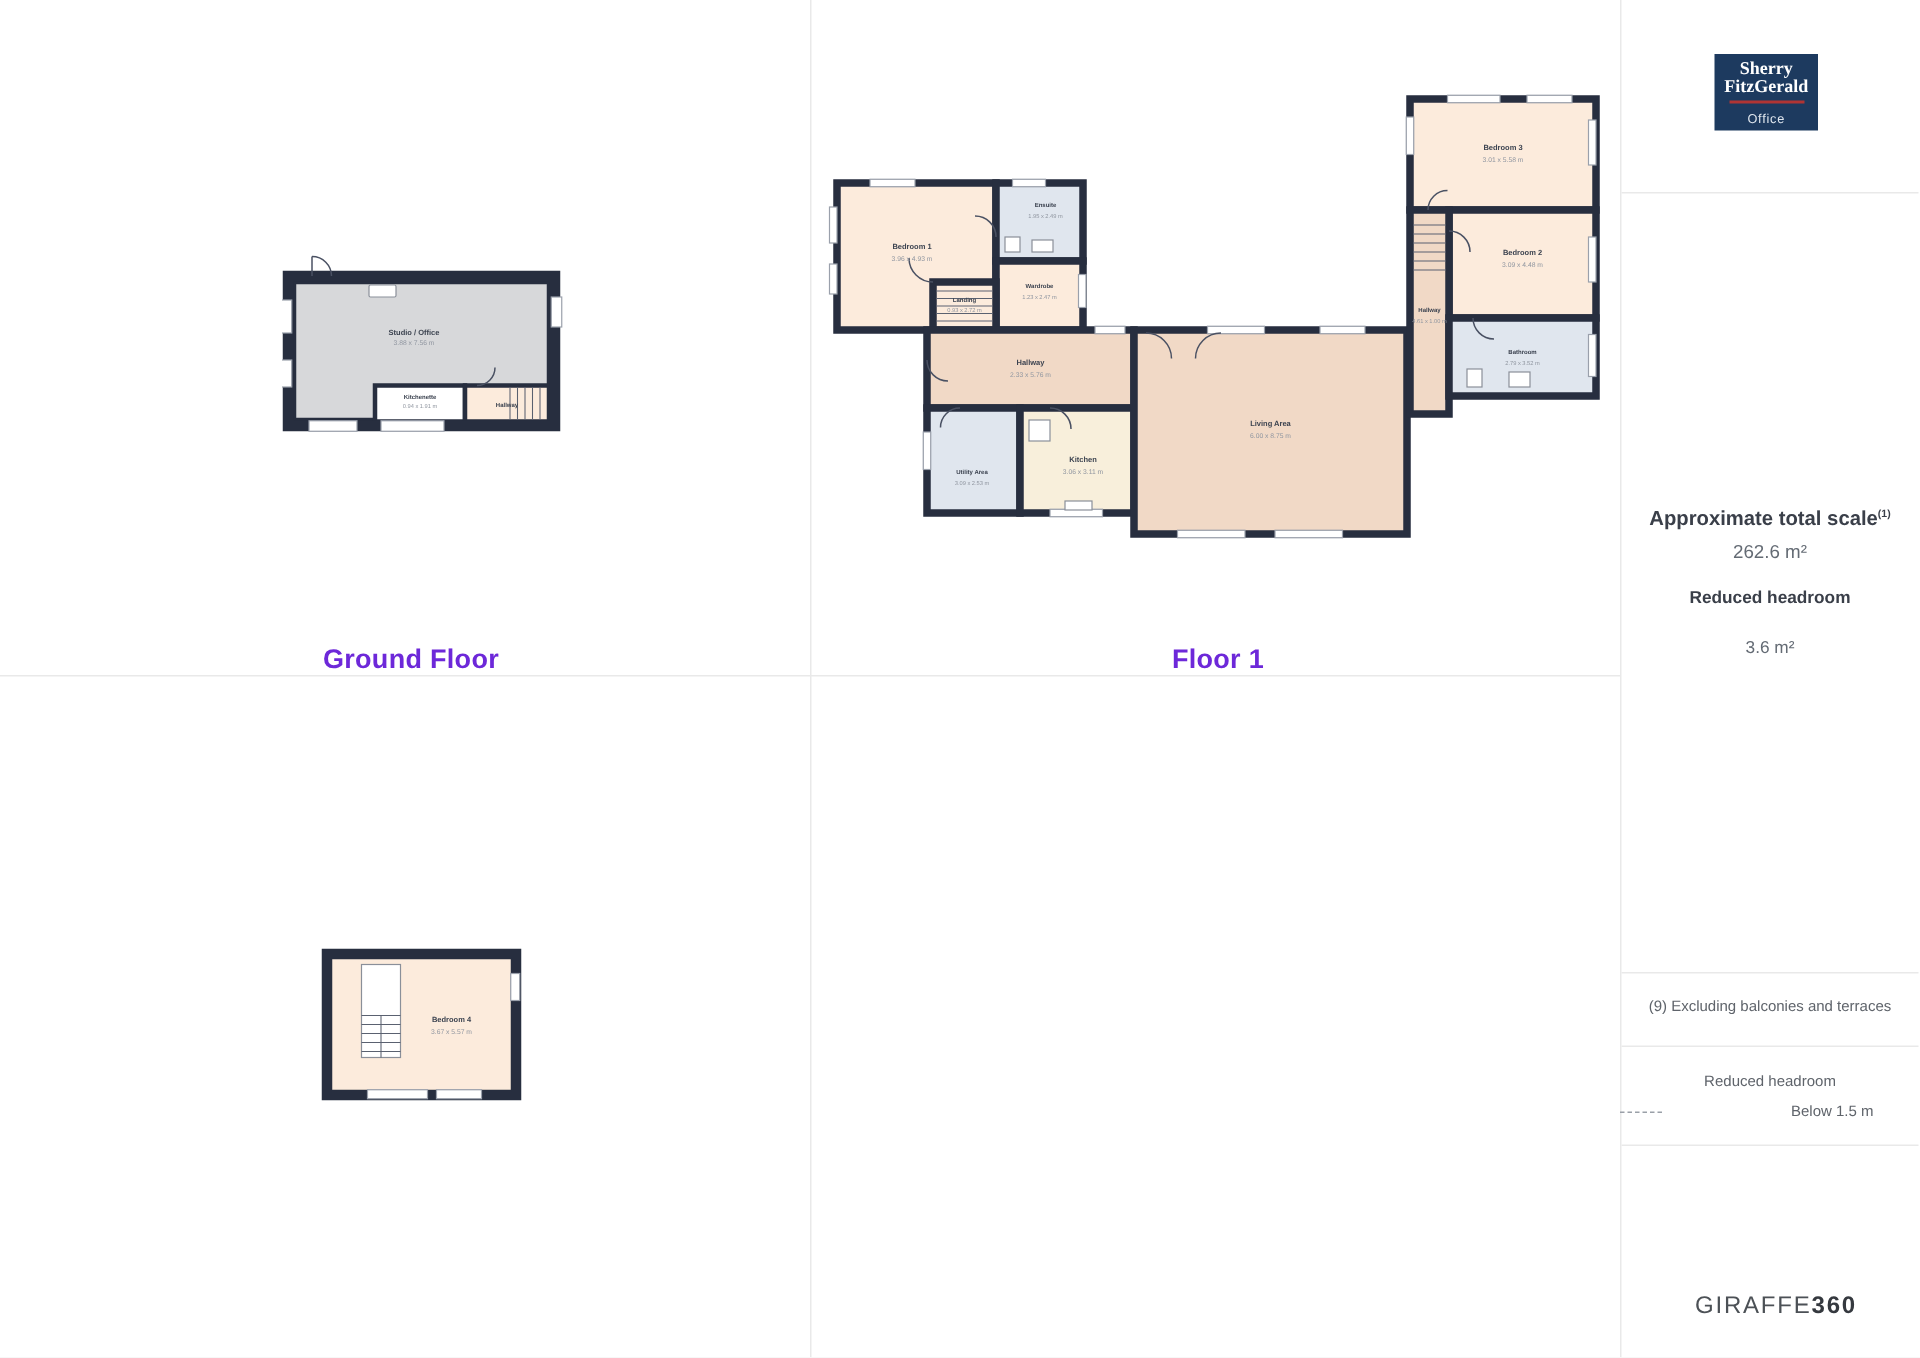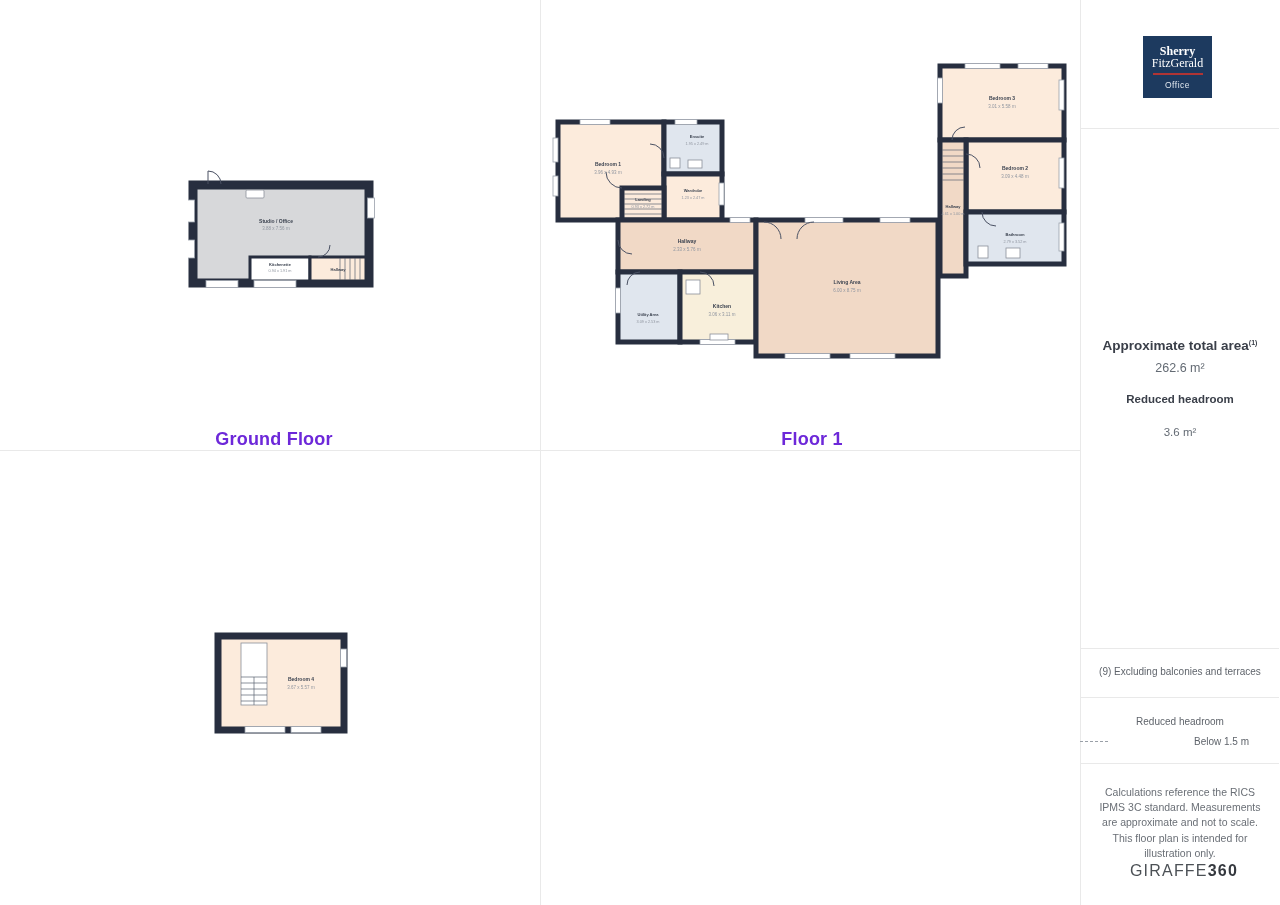--- a/index.html
+++ b/index.html
@@ -18,23 +18,23 @@
   .wall { stroke:#272e3f; fill:none; }
   .roomrect { stroke:#272e3f; stroke-width:5; }
   .win { fill:#ffffff; stroke:#9aa0ab; stroke-width:0.8; }
   .door { stroke:#4a5163; stroke-width:1; fill:none; }
   .stair { stroke:#5a6170; stroke-width:0.7; }
   .fixture { fill:#ffffff; stroke:#8a8f99; stroke-width:0.8; }
   .rn { font-family:"Liberation Sans",sans-serif; font-size:5px; font-weight:700; fill:#3c4350; text-anchor:middle; }
   .rd { font-family:"Liberation Sans",sans-serif; font-size:4.5px; font-weight:400; fill:#9096a0; text-anchor:middle; }
   .rn-sm { font-size:4px; } .rd-sm { font-size:3.8px; }
   
-  .logo { position:absolute; left:1143px; top:36px; width:69px; height:62px; background:#1d3a5f; color:#fff; display:flex; flex-direction:column; align-items:center; justify-content:center; }
+  .logo { position:absolute; left:1143px; top:36px; width:69px; height:51px; background:#1d3a5f; color:#fff; display:flex; flex-direction:column; align-items:center; justify-content:center; }
   .logo .l1 { font-family:"Liberation Serif",serif; font-weight:700; font-size:12px; line-height:12px; }
-  .logo .l2 { font-family:"Liberation Serif",serif; font-weight:400; font-size:12px; line-height:13px; }
+  .logo .l2 { font-family:"Liberation Serif",serif; font-weight:700; font-size:12px; line-height:13px; }
   .logo .rule { width:50px; height:2px; background:#b03434; margin:3px 0 5px 0; }
   .logo .l3 { font-size:8.5px; color:#dfe6ee; letter-spacing:.5px; }
   .area-block { position:absolute; left:1080px; top:338px; width:200px; text-align:center; }
   .area-title { font-size:13.5px; font-weight:700; color:#3a3f49; }
   .area-title sup { font-size:7px; }
   .area-value { font-size:12.5px; color:#646b74; margin-top:8px; }
   .hr-title { font-size:11.5px; font-weight:700; color:#3a3f49; margin-top:18px; }
   .hr-value { font-size:11.5px; color:#646b74; margin-top:21px; }
   .footnote { position:absolute; left:1080px; top:666px; width:200px; text-align:center; font-size:10px; color:#5f646b; }
   .legend-title { position:absolute; left:1080px; top:716px; width:200px; text-align:center; font-size:10px; color:#5f646b; }
@@ -213,37 +213,36 @@
   <div class="logo">
     <div class="l1">Sherry</div>
     <div class="l2">FitzGerald</div>
     <div class="rule"></div>
     <div class="l3">Office</div>
   </div>
   <div class="sb-div" style="top:128px;"></div>
 
   <div class="area-block">
     <div class="area-title">
-      <span>Approximate total area</span><sup>(1)</sup>
+      <span>Approximate total scale</span><sup>(1)</sup>
     </div>
     <div class="area-value">262.6 m²</div>
     <div class="hr-title">Reduced headroom</div>
     <div class="hr-value">3.6 m²</div>
   </div>
 
   <div class="sb-div" style="top:648px;"></div>
   <div class="footnote">(9) Excluding balconies and terraces</div>
 
   <div class="sb-div" style="top:697px;"></div>
   <div class="legend-title">Reduced headroom</div>
   <div class="legend-row">
     <span class="dash"></span>
     <span>Below 1.5 m</span>
   </div>
 
   <div class="sb-div" style="top:763px;"></div>
-  <div class="disclaimer">Calculations reference the RICS IPMS 3C standard. Measurements are approximate and not to scale. This floor plan is intended for illustration only.</div>
 
   <div class="brand">
     <span>GIRAFFE</span><b>360</b>
   </div>
 
 </div>
 
 </body></html>

